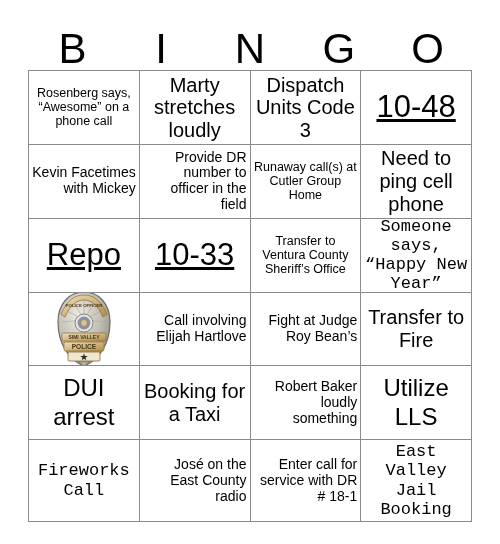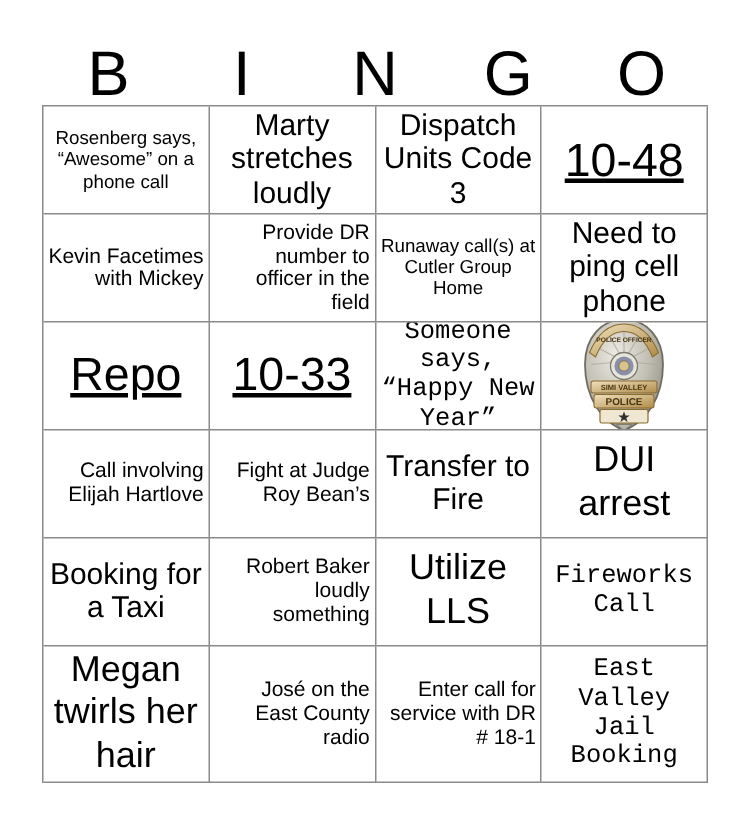--- a/index.html
+++ b/index.html
@@ -126,20 +126,23 @@
     <div class="cell sz-lg">
         <span class="cell-text">Need to ping cell phone</span>
       </div>
     <div class="cell sz-xxl">
         <span class="cell-text">Repo</span>
       </div>
     <div class="cell sz-xxl">
         <span class="cell-text">10-33</span>
       </div>
 
+    <div class="cell sz-xs">
+        <span class="cell-text">Transfer to Ventura County Sheriff’s Office</span>
+      </div>
     <div class="cell sz-md">
         <span class="cell-text">Someone says, “Happy New Year”</span>
       </div>
     <div class="cell free-cell">
       <span class="badge-wrap">
         <svg width="62" height="78" viewBox="0 0 62 78" xmlns="http://www.w3.org/2000/svg">
           <defs>
             <radialGradient id="silver" cx="40%" cy="32%" r="75%">
               <stop offset="0%" stop-color="#eceae3"></stop>
               <stop offset="55%" stop-color="#c2bfb4"></stop>
@@ -207,23 +210,20 @@
     <div class="cell sz-sm">
         <span class="cell-text">Robert Baker loudly something</span>
       </div>
     <div class="cell sz-xl">
         <span class="cell-text">Utilize LLS</span>
       </div>
 
     <div class="cell sz-md">
         <span class="cell-text">Fireworks Call</span>
       </div>
-    <div class="cell sz-xl">
-        <span class="cell-text">Megan twirls her hair</span>
-      </div>
     <div class="cell sz-sm">
         <span class="cell-text">José on the East County radio</span>
       </div>
     <div class="cell sz-sm">
         <span class="cell-text">Enter call for service with DR # 18-1</span>
       </div>
     <div class="cell sz-md">
         <span class="cell-text">East Valley Jail Booking</span>
       </div>
 

